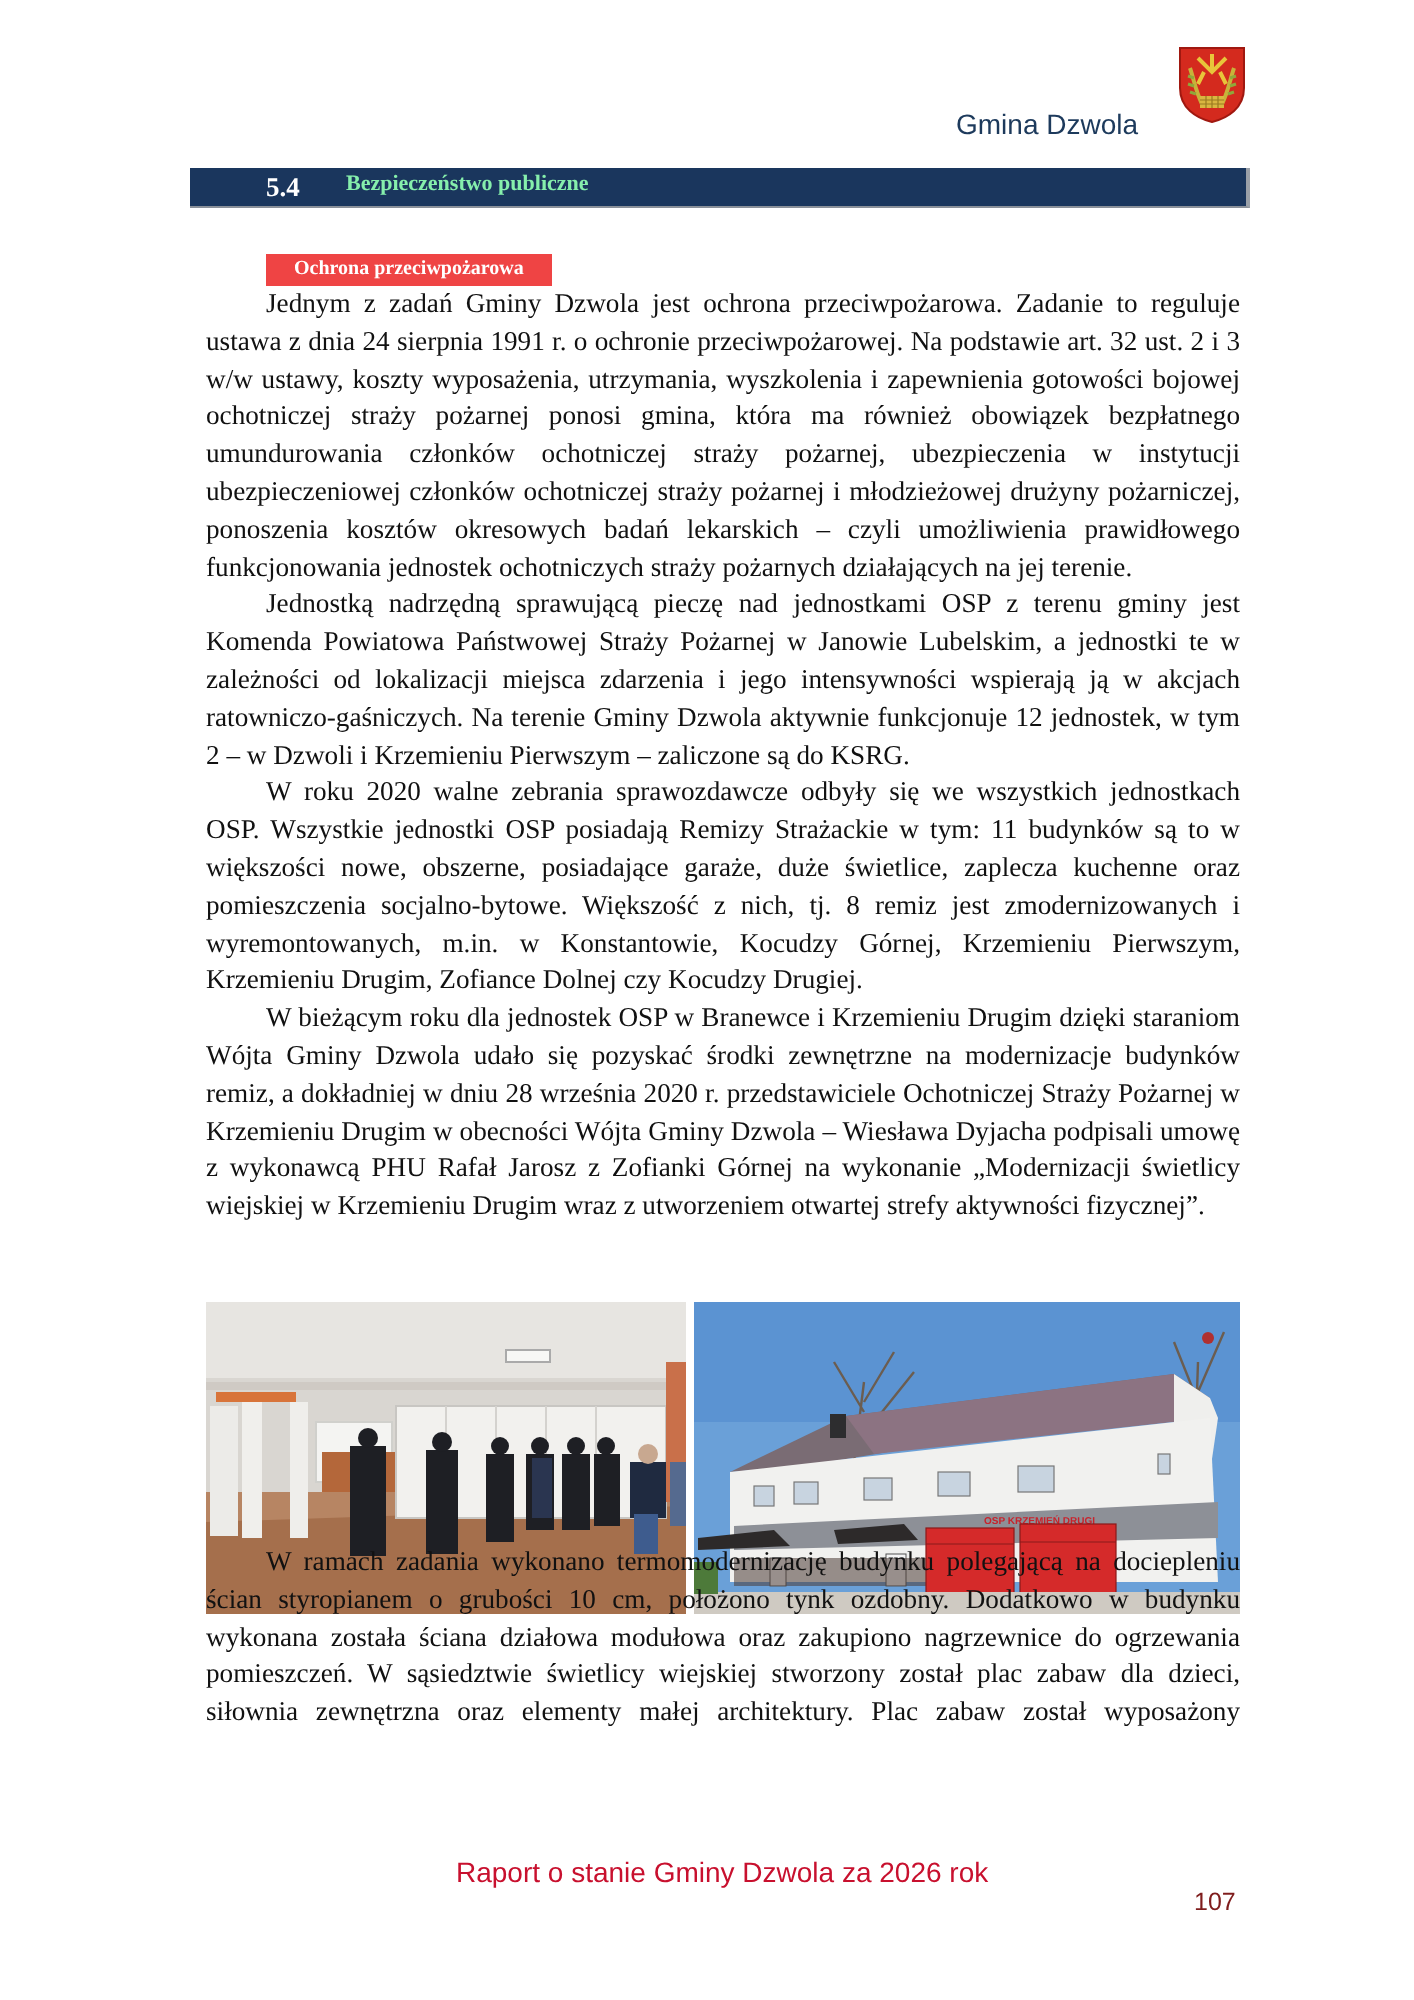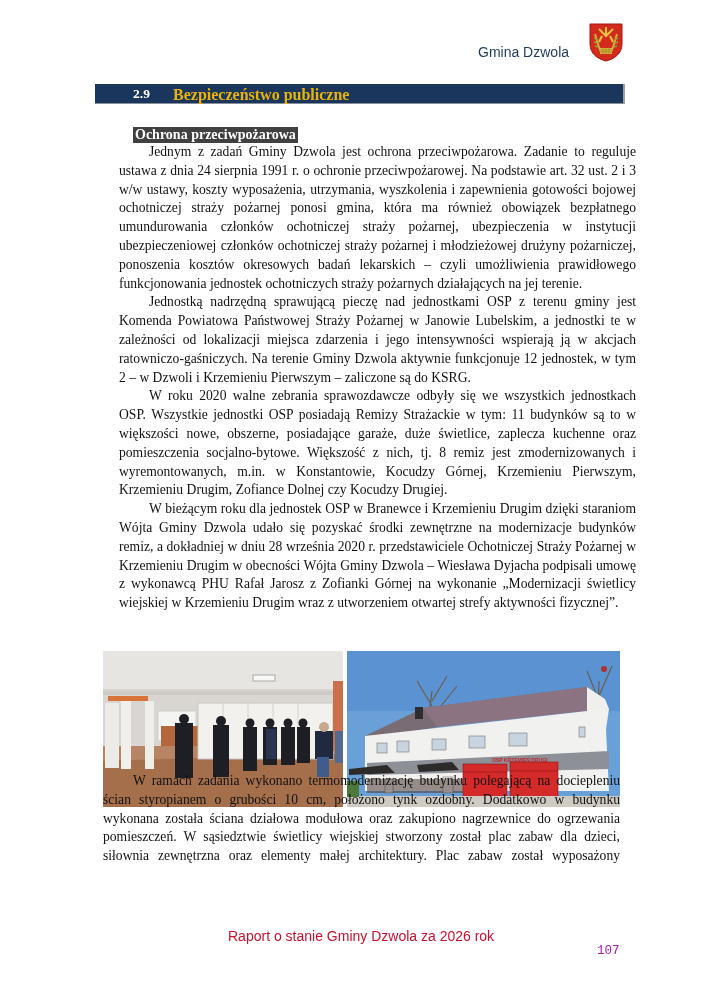--- a/index.html
+++ b/index.html
@@ -1,57 +1,57 @@
 <!DOCTYPE html>
 <html><head>
 <meta charset="utf-8">
 <style>
   html, body { margin: 0; padding: 0; background: #ffffff; }
   body { width: 707px; height: 1000px; position: relative; overflow: hidden;
          font-family: "Liberation Serif", serif; color: #111; }
-  .hdr-title { position: absolute; left: 478px; top: 44px; font-family: "Liberation Sans", sans-serif;
+  .hdr-title { position: absolute; left: 478px; top: 54px; font-family: "Liberation Sans", sans-serif;
                font-size: 14px; color: #1d3a5c; }
   .crest { position: absolute; left: 588px; top: 22px; width: 36px; height: 40px; }
   .section-bar { position: absolute; left: 95px; top: 84px; width: 530px; height: 20px;
                  background: #1a365d; border-right: 2px solid #9aa0a8; border-bottom: 1px solid #8a9099; box-sizing: border-box; }
   .section-bar .num { position: absolute; left: 38px; top: 2px; color: #fff; font-weight: bold; font-size: 13.5px; }
-  .section-bar .ttl { position: absolute; left: 78px; top: 2px; color: #eab308; font-weight: bold; font-size: 16px; }
-  .subhead { position: absolute; left: 133px; top: 127px; background: #404040; color: #fff;
-             font-weight: bold; font-size: 14px; line-height: 16px; padding: 0 2px; }
+  .section-bar .ttl { position: absolute; left: 78px; top: 2px; color: #86efac; font-weight: bold; font-size: 11px; }
+  .subhead { position: absolute; left: 133px; top: 127px; background: #ef4444; color: #fff;
+             font-weight: bold; font-size: 10px; line-height: 16px; padding: 0 14px; }
   .text { position: absolute; left: 103px; width: 517px; font-size: 13.6px; line-height: 18.8px;
           text-align: justify; }
   .text p { margin: 0; text-indent: 30px; }
-  .block1 { top: 143px; margin-left: 16px; }
+  .block1 { top: 143px; }
   .block2 { top: 772px; }
   .photos { position: absolute; left: 103px; top: 651px; width: 517px; height: 156px; }
   .photo { position: absolute; top: 0; height: 156px; overflow: hidden; }
   .photo1 { left: 0; width: 240px; }
   .photo2 { left: 244px; width: 273px; }
   .footer-title { position: absolute; left: 228px; top: 928px; font-family: "Liberation Sans", sans-serif;
                   font-size: 14px; color: #c8102e; }
-  .page-num { position: absolute; left: 597px; top: 944px; font-family: Liberation Mono, monospace;
-              font-size: 12.5px; color: #a21caf; }
+  .page-num { position: absolute; left: 597px; top: 944px; font-family: Liberation Sans, sans-serif;
+              font-size: 12.5px; color: #7f1d1d; }
 </style>
 </head>
 <body>
 
 <div>
   <div class="hdr-title">Gmina Dzwola</div>
   <svg class="crest" viewBox="0 0 36 40">
     <path d="M2 2 H34 V22 C34 32 26 37 18 39 C10 37 2 32 2 22 Z" fill="#d42a1e" stroke="#a01810" stroke-width="1"></path>
     <path d="M18 5 L18 14 M11 7 L18 14 L25 7 M14 14 L11 20 M22 14 L25 20" stroke="#e8c53a" stroke-width="2" fill="none"></path>
     <path d="M7 12 C9 18 10 24 13 30 M29 12 C27 18 26 24 23 30" stroke="#c8b23a" stroke-width="2" fill="none"></path>
     <path d="M6 16 l3 1 M6 20 l3 1 M7 24 l3 1 M30 16 l-3 1 M30 20 l-3 1 M29 24 l-3 1" stroke="#8fa83a" stroke-width="1.5"></path>
     <rect x="12" y="26" width="12" height="6" fill="#d9b640"></rect>
     <path d="M12 28 H24 M12 30 H24 M15 26 V32 M18 26 V32 M21 26 V32" stroke="#9a7a20" stroke-width="0.6"></path>
   </svg>
 </div>
 
 <div class="section-bar">
-  <span class="num">2.9</span>
+  <span class="num">5.4</span>
   <span class="ttl">Bezpieczeństwo publiczne</span>
 </div>
 
 <div class="subhead">Ochrona przeciwpożarowa</div>
 
 <div class="text block1">
   <p>Jednym z zadań Gminy Dzwola jest ochrona przeciwpożarowa. Zadanie to reguluje ustawa z dnia 24 sierpnia 1991 r. o ochronie przeciwpożarowej. Na podstawie art. 32 ust. 2 i 3 w/w ustawy, koszty wyposażenia, utrzymania, wyszkolenia i zapewnienia gotowości bojowej ochotniczej straży pożarnej ponosi gmina, która ma również obowiązek bezpłatnego umundurowania członków ochotniczej straży pożarnej, ubezpieczenia w instytucji ubezpieczeniowej członków ochotniczej straży pożarnej i młodzieżowej drużyny pożarniczej, ponoszenia kosztów okresowych badań lekarskich – czyli umożliwienia prawidłowego funkcjonowania jednostek ochotniczych straży pożarnych działających na jej terenie.</p>
   <p>Jednostką nadrzędną sprawującą pieczę nad jednostkami OSP z terenu gminy jest Komenda Powiatowa Państwowej Straży Pożarnej w Janowie Lubelskim, a jednostki te w zależności od lokalizacji miejsca zdarzenia i jego intensywności wspierają ją w akcjach ratowniczo-gaśniczych. Na terenie Gminy Dzwola aktywnie funkcjonuje 12 jednostek, w tym 2 – w Dzwoli i Krzemieniu Pierwszym – zaliczone są do KSRG.</p>
   <p>W roku 2020 walne zebrania sprawozdawcze odbyły się we wszystkich jednostkach OSP. Wszystkie jednostki OSP posiadają Remizy Strażackie w tym: 11 budynków są to w większości nowe, obszerne, posiadające garaże, duże świetlice, zaplecza kuchenne oraz pomieszczenia socjalno-bytowe. Większość z  nich, tj. 8 remiz jest zmodernizowanych i wyremontowanych, m.in.  w Konstantowie, Kocudzy Górnej, Krzemieniu Pierwszym, Krzemieniu Drugim, Zofiance Dolnej czy Kocudzy Drugiej.</p>
   <p>W bieżącym roku dla jednostek OSP w Branewce i Krzemieniu Drugim dzięki staraniom Wójta Gminy Dzwola udało się pozyskać środki zewnętrzne na modernizacje budynków remiz, a dokładniej w dniu 28 września 2020 r. przedstawiciele Ochotniczej Straży Pożarnej w Krzemieniu Drugim w obecności Wójta Gminy Dzwola – Wiesława Dyjacha podpisali umowę z wykonawcą PHU Rafał Jarosz z Zofianki Górnej na wykonanie „Modernizacji świetlicy wiejskiej w Krzemieniu Drugim wraz z utworzeniem otwartej strefy aktywności fizycznej”.</p>

